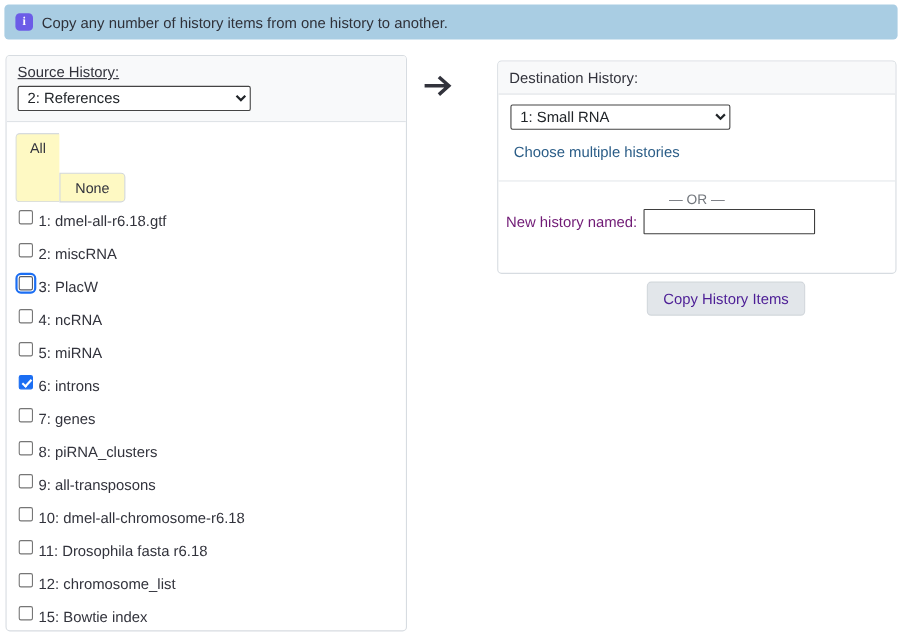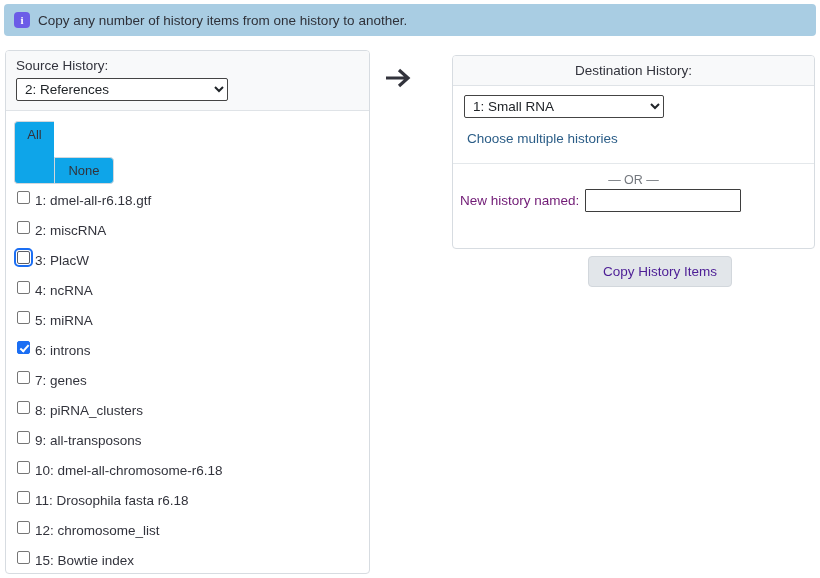--- a/index.html
+++ b/index.html
@@ -49,20 +49,21 @@
     width: 365px; height: 524px;
     border: 1px solid #d7dce1;
     border-radius: 4px;
     background: #ffffff;
     overflow: hidden;
   }
   .panel-head {
     background: #f8f9fa;
     border-bottom: 1px solid #dfe3e7;
     padding: 7px 10px 9px 10px;
+    text-decoration: underline;
   }
   .panel-head-label {
     font-size: 13.5px;
     color: #32333c;
     margin-bottom: 5px;
   }
   select.hist-select {
     font-family: "Liberation Sans", sans-serif;
     font-size: 13.5px;
     color: #212529;
@@ -76,21 +77,21 @@
 
   .btn-group {
     display: flex;
     margin: 10px 0 0 8px;
     width: 100px;
   }
   .seg-btn {
     font-family: "Liberation Sans", sans-serif;
     font-size: 13px;
     color: #32333c;
-    background: #0ea5e9;
+    background: #fef9c3;
     border: 1px solid #d2d7dc;
     padding: 5px 8px;
     text-align: center;
     cursor: pointer;
   }
   .seg-btn.all  { width: 40px; border-radius: 4px 0 0 4px; border-right: none; }
   .seg-btn.none { width: 60px; border-radius: 0 4px 4px 0; margin-top: 36px; }
 
   .item-list {
     padding: 9px 0 0 0;
@@ -151,21 +152,20 @@
     border-radius: 4px;
     background: #ffffff;
     overflow: hidden;
   }
   .dest-head {
     background: #f8f9fa;
     border-bottom: 1px solid #dfe3e7;
     padding: 7px 10px;
     font-size: 13.5px;
     color: #32333c;
-    text-align: center;
   }
   .dest-body { padding: 9px 0 0 11px; }
   .dest-select { width: 200px; }
   .multi-link {
     display: inline-block;
     margin: 13px 8px 0 3px;
     font-size: 13.5px;
     color: #2b5d87;
     text-decoration: none;
     cursor: pointer;

